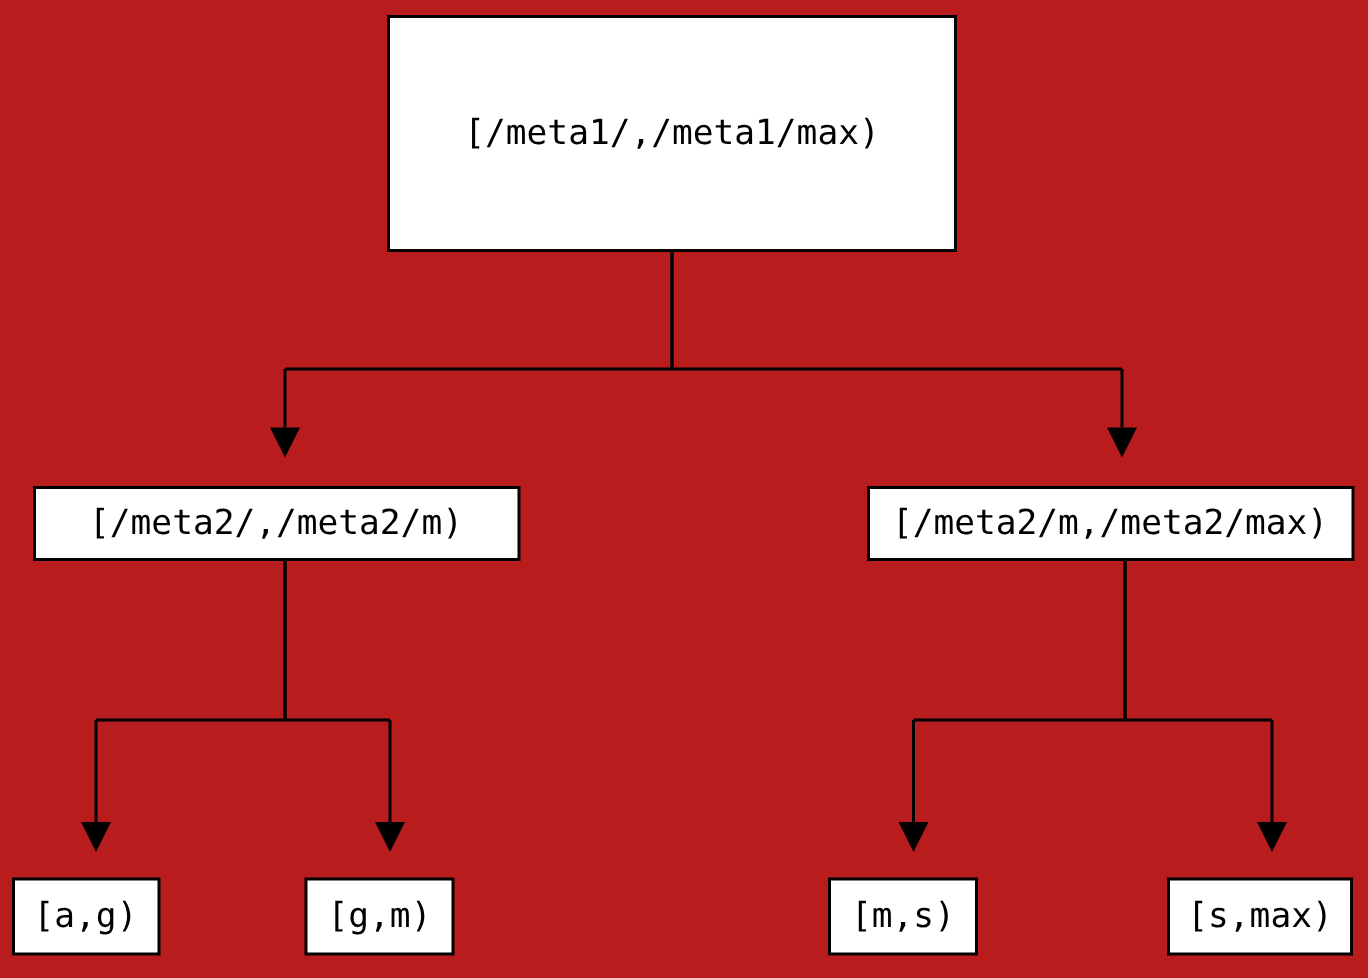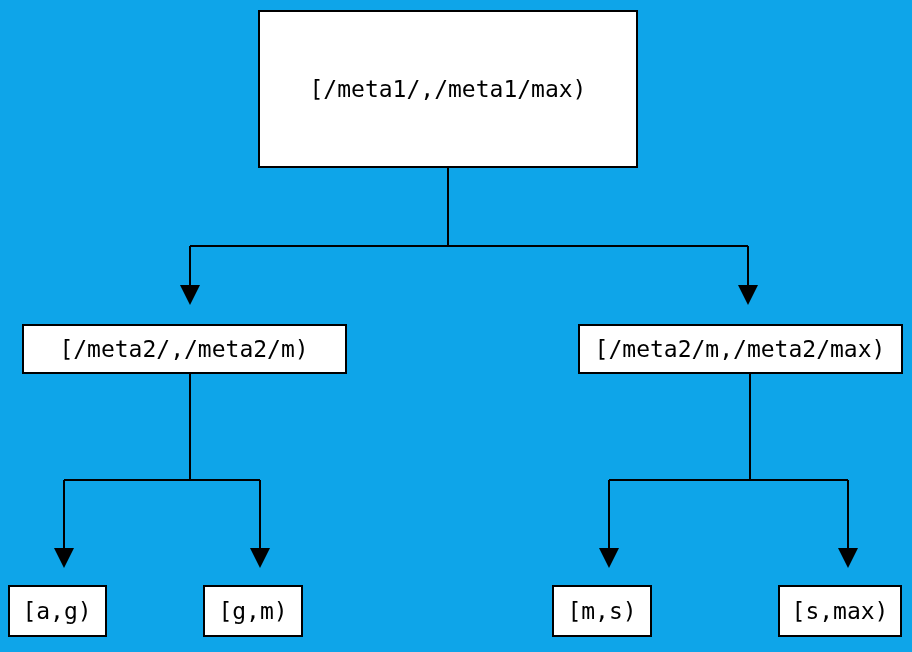--- a/index.html
+++ b/index.html
@@ -11,21 +11,21 @@
   body {
     width: 912px;
     height: 652px;
     overflow: hidden;
     font-family: "DejaVu Sans Mono", "Liberation Mono", monospace;
   }
   #diagram-root {
     position: relative;
     width: 912px;
     height: 652px;
-    background: #0ea5e9;
+    background: #b91c1c;
   }
   #tree-svg {
     position: absolute;
     top: 0;
     left: 0;
     width: 912px;
     height: 652px;
     display: block;
   }
   .node-box {

